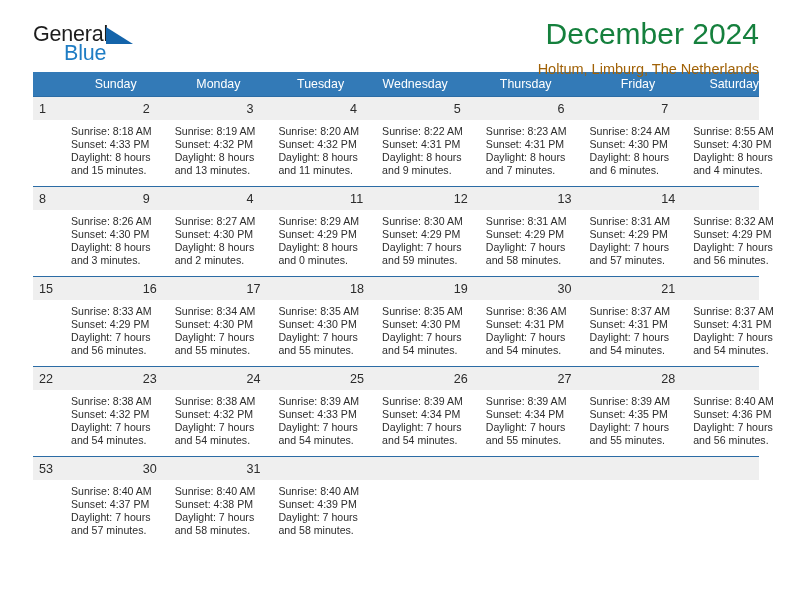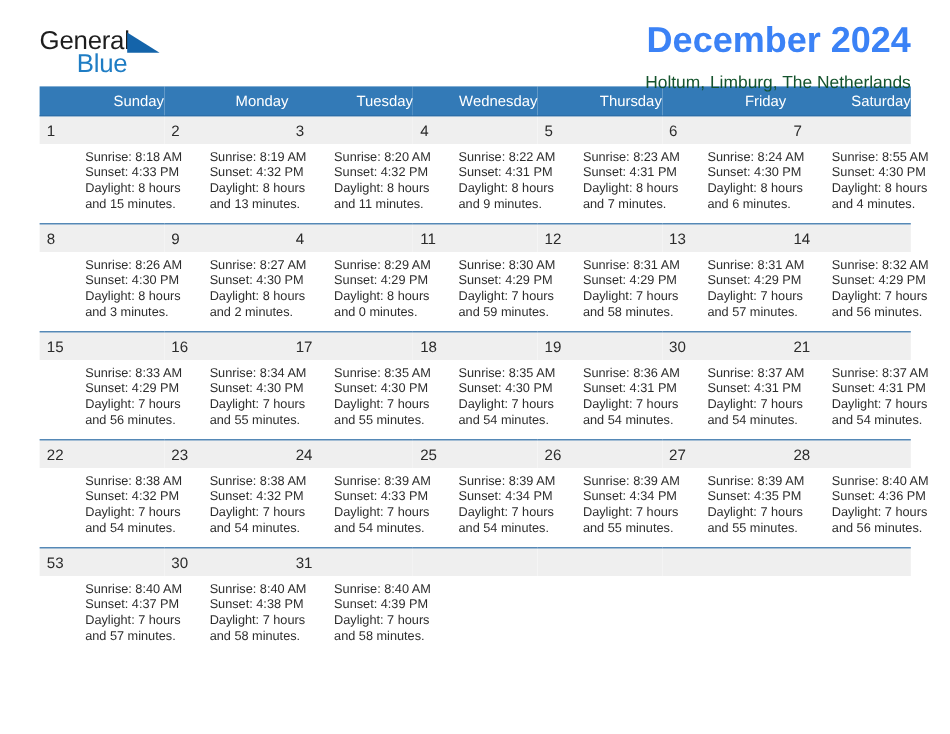--- a/index.html
+++ b/index.html
@@ -69,31 +69,31 @@
   }
 
   .title-block {
     position: absolute;
     right: 0;
     top: 0;
     text-align: right;
   }
   .month-title {
     font-size: 30px;
-    font-weight: 700;
-    color: #3b82f6;
+    font-weight: 400;
+    color: #15803d;
     line-height: 1.2;
     letter-spacing: 0px;
     margin: 16px 0 0 0;
     white-space: nowrap;
   }
   .location-subtitle {
     font-size: 14.5px;
     font-weight: 400;
-    color: #14532d;
+    color: #a16207;
     line-height: 1.2;
     margin: 9px 0 16px 0;
     white-space: nowrap;
   }
 
   
   .calendar {
     margin: 0 33px;
     width: 726px;
     border-collapse: collapse;

